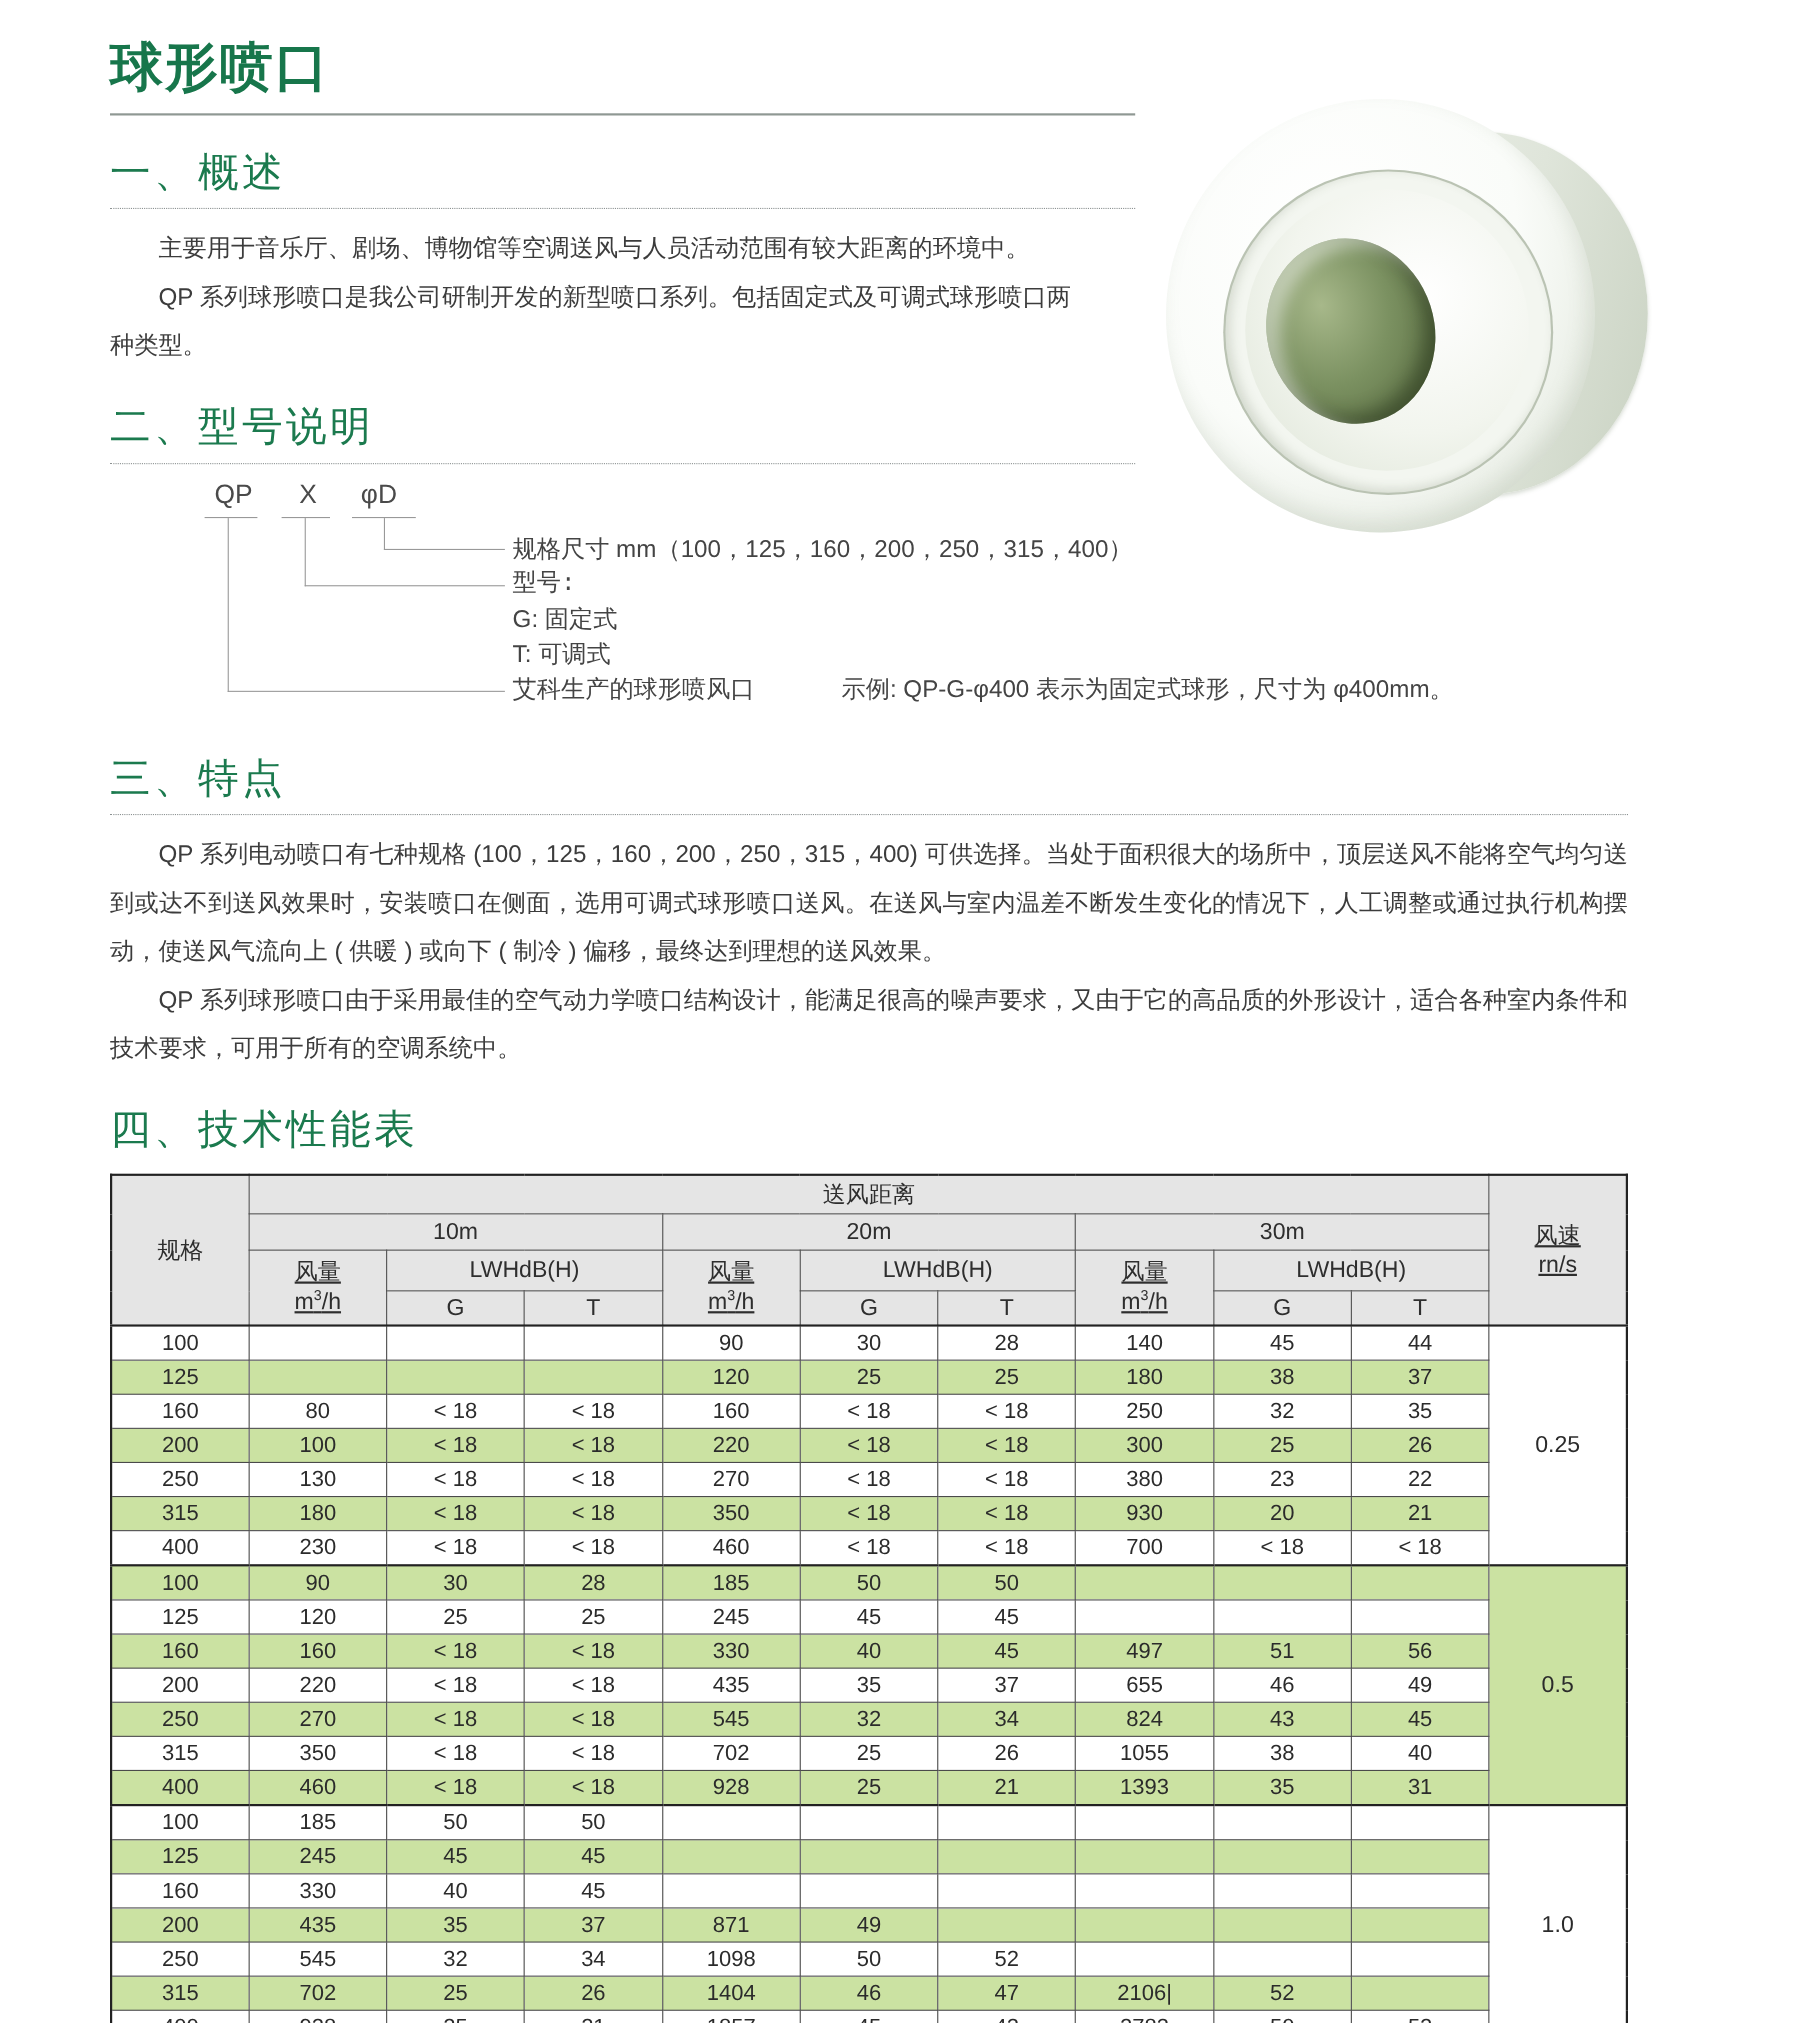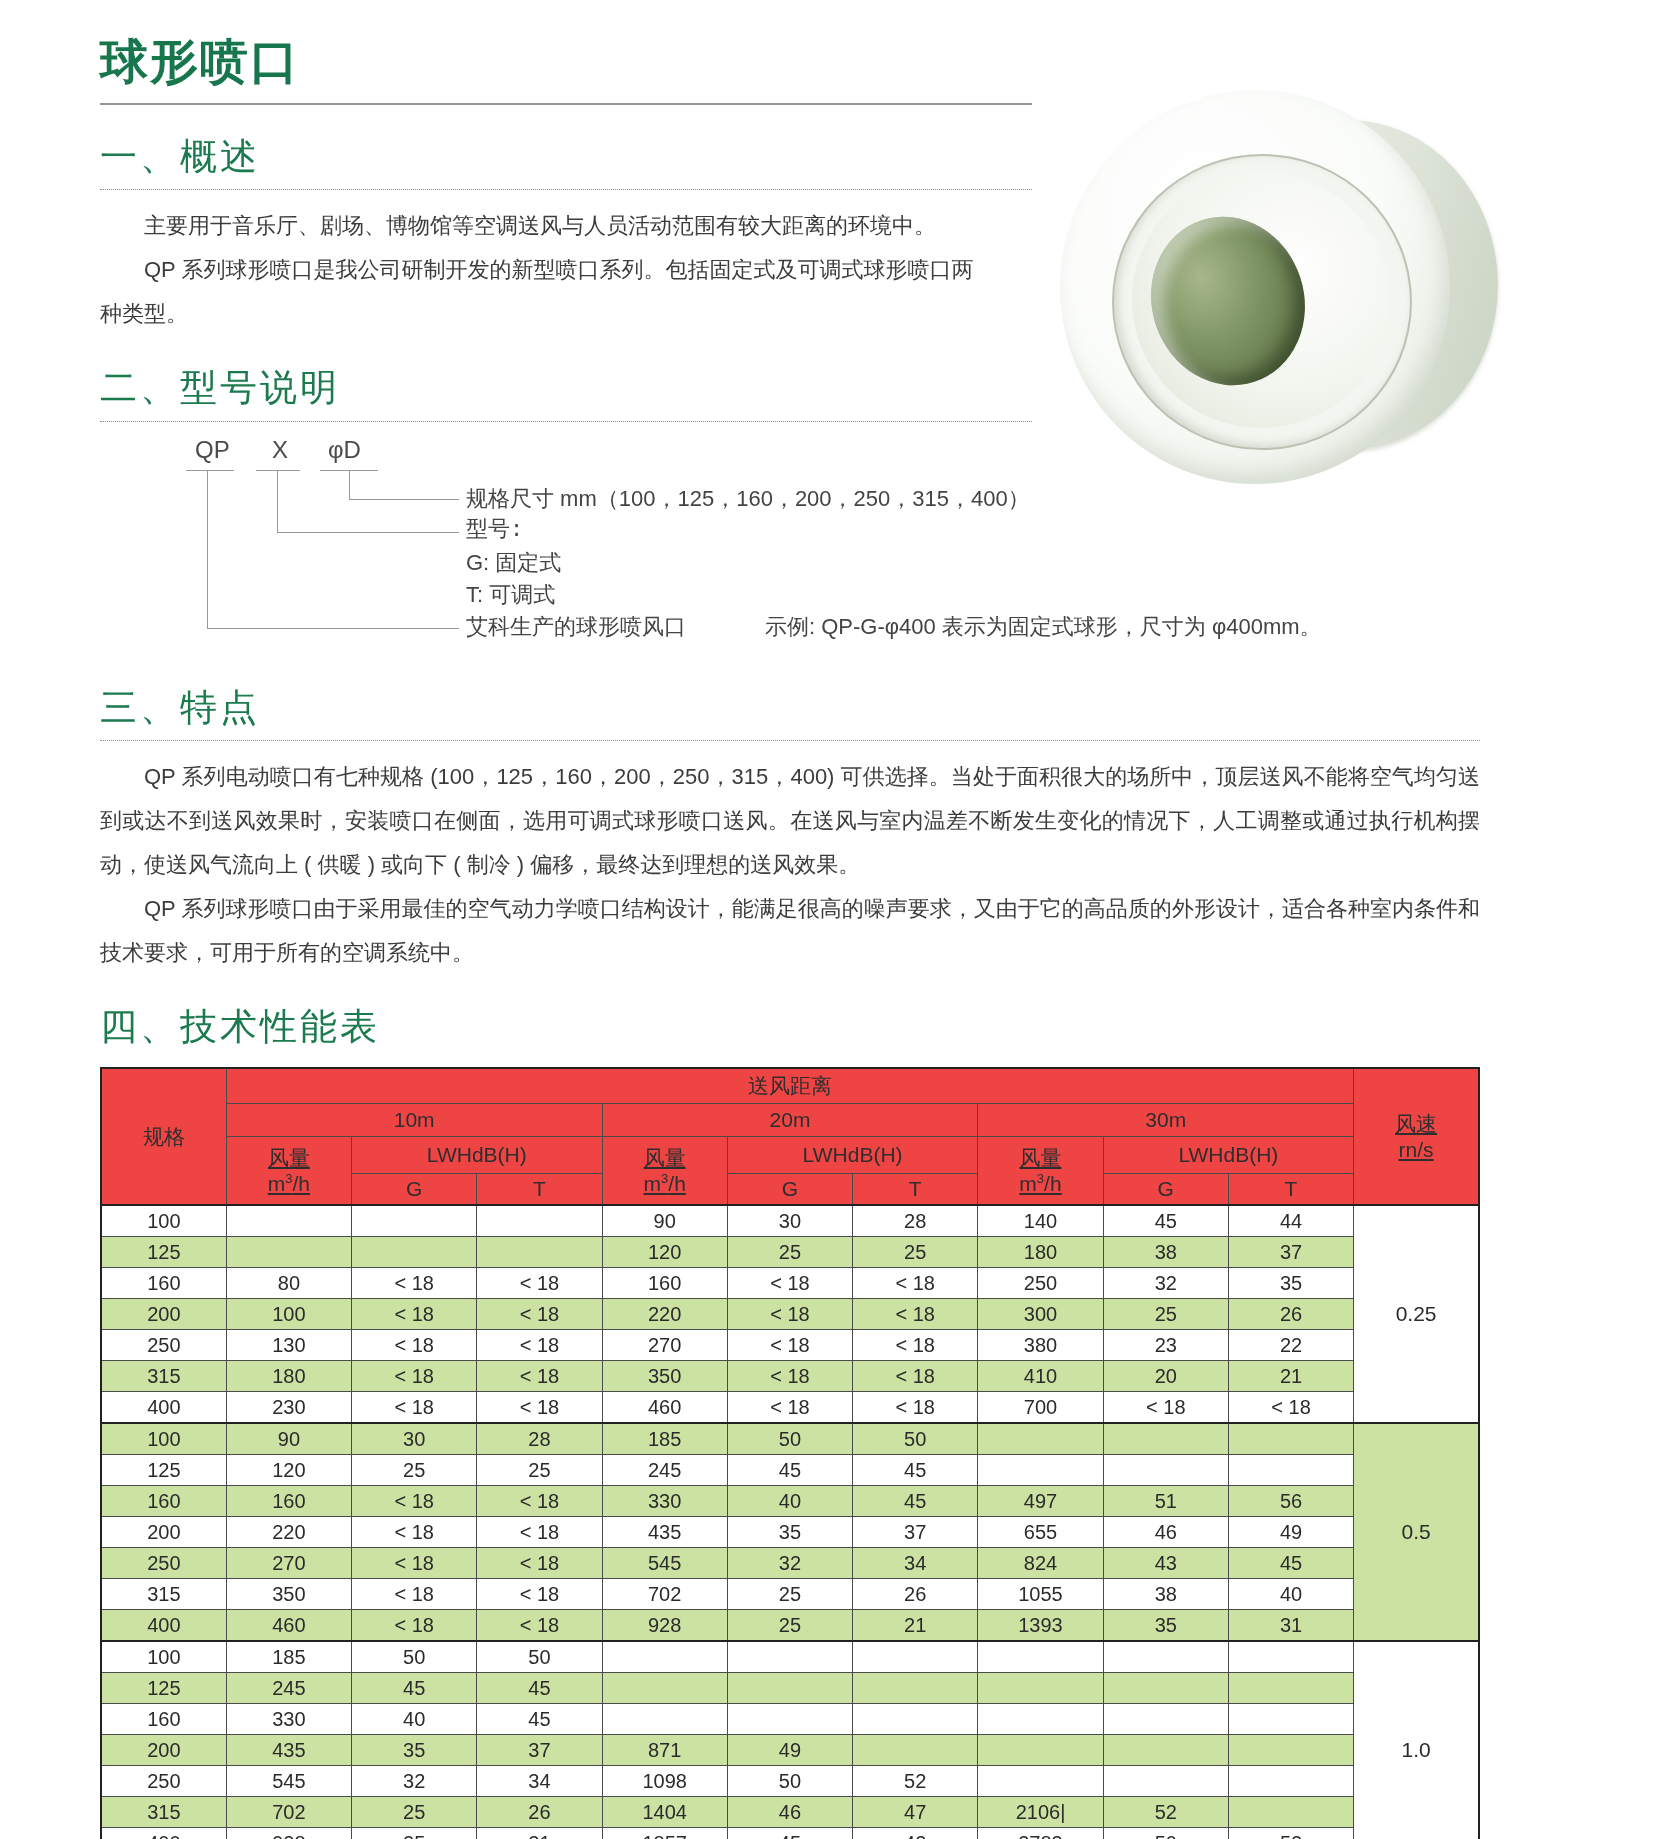--- a/index.html
+++ b/index.html
@@ -66,21 +66,21 @@
     width:1380px;margin-top:18px;
     font-size:20px;color:#2b2b2b;
     border:2px solid #222;
   }
   table.perf th,table.perf td{
     border:1px solid #4a4a4a;
     text-align:center;vertical-align:middle;
     padding:0 2px;overflow:hidden;white-space:nowrap;
   }
   table.perf thead th{
-    background:#ef4444;font-weight:400;font-size:21px;color:#2e2e2e;
+    background:#e5e5e5;font-weight:400;font-size:21px;color:#2e2e2e;
   }
   table.perf thead{border-bottom:2px solid #222;}
   tr.hrow1 th{height:34px;}
   tr.hrow2 th{height:32px;}
   tr.hrow3 th{height:36px;}
   tr.hrow4 th{height:30px;}
   .blk{display:block;line-height:1.25;text-decoration:underline;}
   table.perf sup{font-size:13px;}
   table.perf tbody td{height:30px;background:#ffffff;}
   table.perf tbody tr.band td{background:#cbe2a2;}
@@ -268,21 +268,21 @@
           <td>22</td>
         </tr>
         <tr class="band">
           <td>315</td>
           <td>180</td>
           <td>&lt; 18</td>
           <td>&lt; 18</td>
           <td>350</td>
           <td>&lt; 18</td>
           <td>&lt; 18</td>
-          <td>410</td>
+          <td>930</td>
           <td>20</td>
           <td>21</td>
         </tr>
         <tr>
           <td>400</td>
           <td>230</td>
           <td>&lt; 18</td>
           <td>&lt; 18</td>
           <td>460</td>
           <td>&lt; 18</td>

